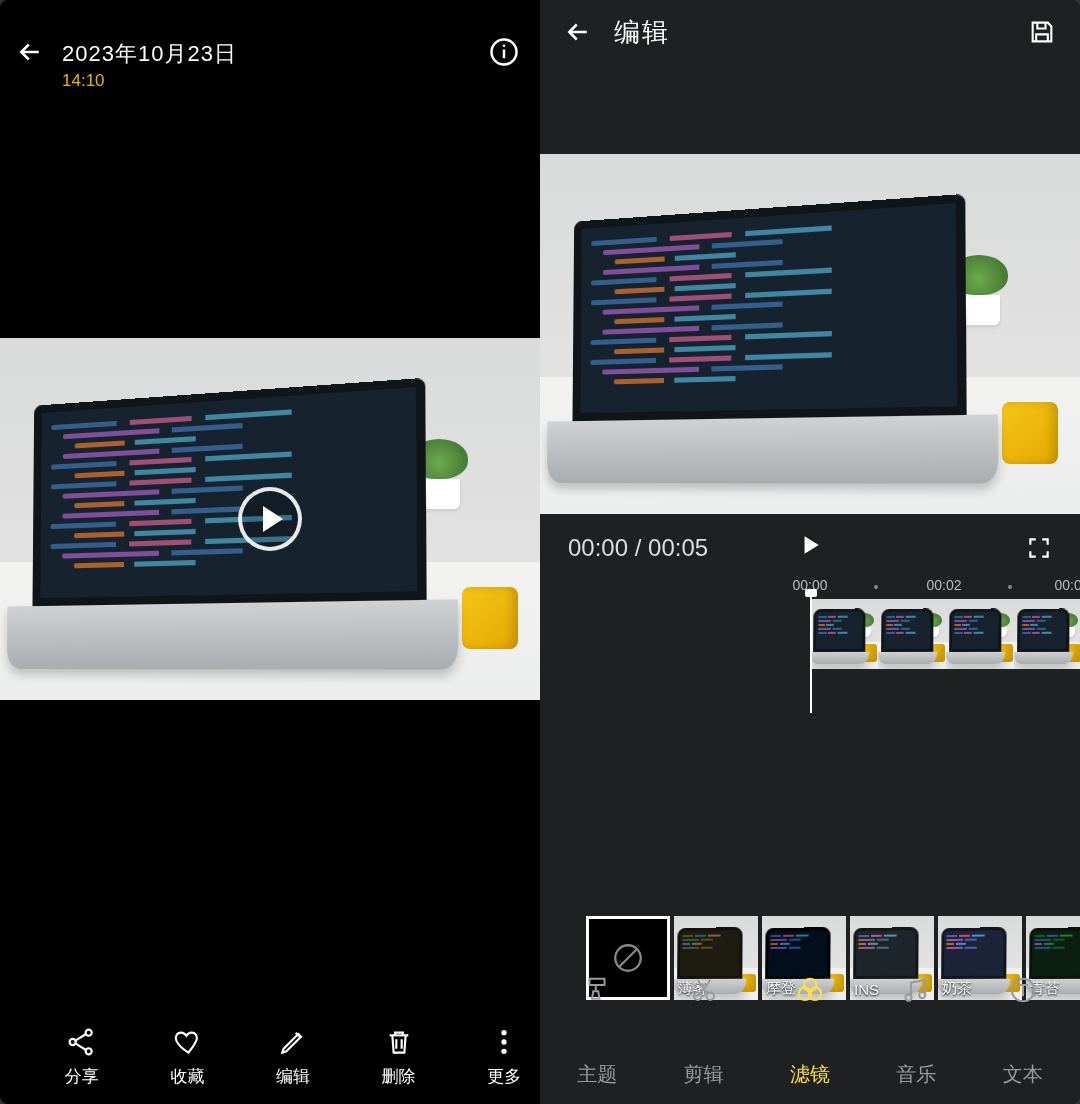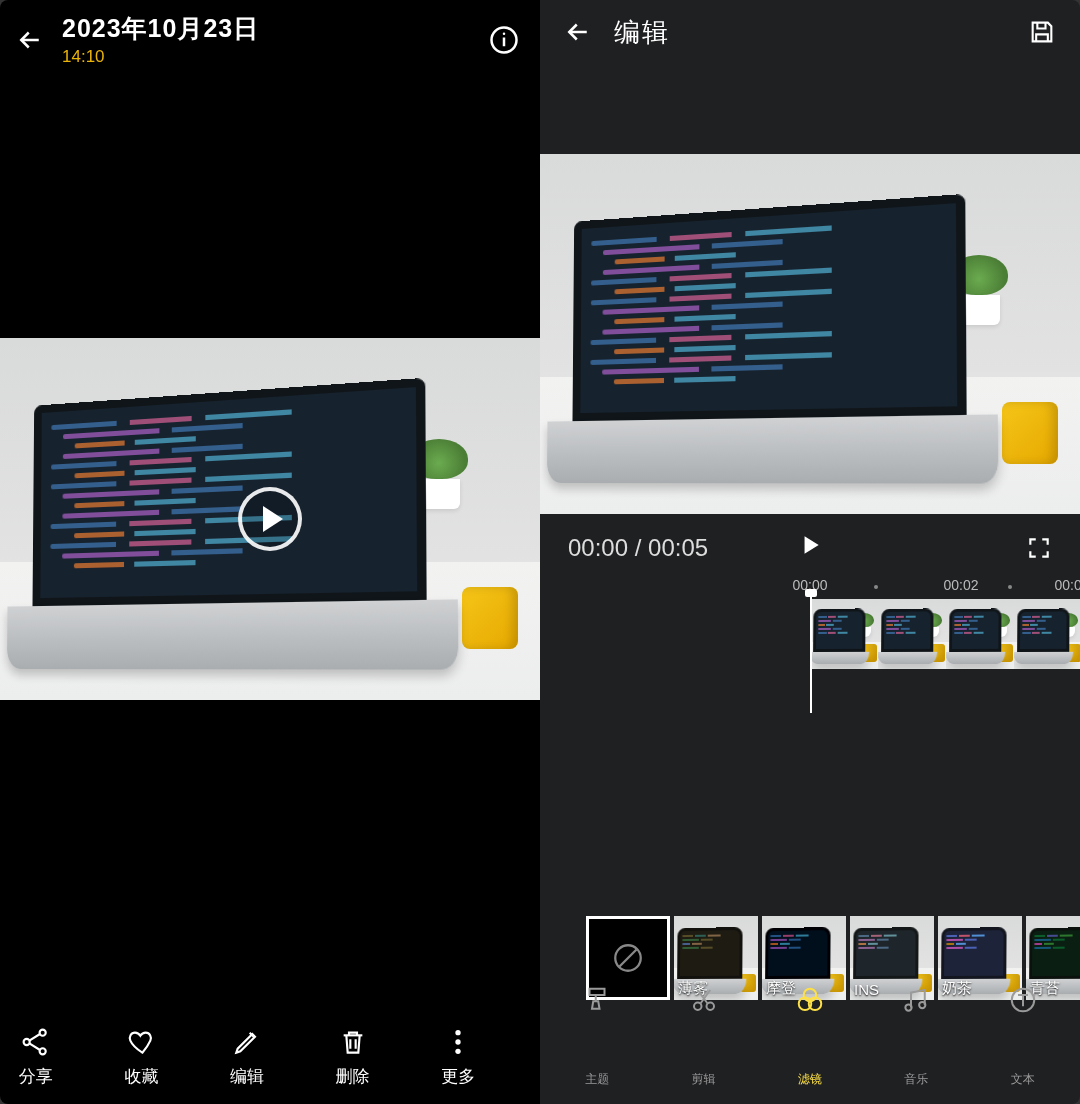--- a/index.html
+++ b/index.html
@@ -5,21 +5,21 @@
   * { margin:0; padding:0; box-sizing:border-box; font-family: -apple-system, sans-serif; }
   body { background:#333; width:1080px; height:1104px; display:flex; overflow:hidden; }
   .panel { height:1104px; background:#000; color:#fff; position:relative; }
   .panel-left { width:540px; border-radius:8px 0 0 8px; overflow:hidden; }
   .panel-right { width:540px; background:#1f2022; border-radius:0 8px 8px 0; overflow:hidden; position:relative; }
 
   
   .l-header { display:flex; align-items:center; padding:12px 18px 8px 12px; gap:14px; }
   .back-icon, .info-icon, .save-icon { width:36px; height:36px; display:flex; align-items:center; justify-content:center; }
   .l-title-block { flex:1; }
-  .l-date { font-size:25px; font-weight:700; letter-spacing:1px; }
+  .l-date { font-size:22px; font-weight:400; letter-spacing:1px;margin-top:27px; }
   .l-time { font-size:17px; color:#eab308; margin-top:2px; }
 
   
   .hero-wrap-left { position:absolute; top:338px; left:0; width:540px; height:362px; }
   .hero-wrap-right { position:relative; width:540px; margin-top:90px; }
   .laptop-scene { width:100%; height:100%; background:linear-gradient(#d9dbda 0%,#e1e2e1 60%,#f5f5f5 100%); position:relative; overflow:hidden; }
   .desk { position:absolute; left:0; right:0; bottom:0; height:38%; background:linear-gradient(#f2f2f1,#eceded); }
   .plant { position:absolute; right:13%; top:28%; width:60px; height:66px; }
   .plant-leaves { width:58px; height:40px; background:radial-gradient(circle at 50% 60%, #6bab4f 0%, #4a7d35 70%); border-radius:50% 50% 45% 45%; }
   .plant-pot { width:40px; height:30px; background:#fff; margin:0 auto; border-radius:0 0 6px 6px; box-shadow:0 2px 4px rgba(0,0,0,.1);}
@@ -29,21 +29,21 @@
   .code-line { height:5px; margin:5px 0; border-radius:2px; background:linear-gradient(90deg,#3b6ea5 0 20%,transparent 20% 24%,#c15a8a 24% 42%,transparent 42% 46%,#4aa0c0 46% 70%,transparent 70%); opacity:.8; }
   .code-line:nth-child(2n){ margin-left:12px; background:linear-gradient(90deg,#9b59b6 0 30%,transparent 30% 34%,#3b6ea5 34% 55%,transparent 55%); }
   .code-line:nth-child(3n){ margin-left:24px; width:60%; background:linear-gradient(90deg,#d07030 0 25%,transparent 25% 30%,#4aa0c0 30% 60%,transparent 60%); }
   .keyboard { width:114%; margin-left:-7%; height:24%; background:linear-gradient(#cfd1d3,#a9adb0); border-radius:0 0 14px 14px / 0 0 20px 20px; box-shadow:0 6px 10px rgba(0,0,0,.2); }
 
   .play-overlay { position:absolute; left:50%; top:50%; width:64px; height:64px; margin:-32px 0 0 -32px; border:4px solid rgba(255,255,255,.9); border-radius:50%; background:rgba(0,0,0,.15); display:flex; align-items:center; justify-content:center; }
   .tri { width:0; height:0; border-left:20px solid #fff; border-top:13px solid transparent; border-bottom:13px solid transparent; margin-left:5px; }
 
   
   .l-bottom { position:absolute; left:0; right:0; bottom:6px; display:flex; justify-content:space-around; padding:10px 6px; }
-  .l-btn { display:flex; flex-direction:column; align-items:flex-start; gap:6px; width:80px; }
+  .l-btn { display:flex; flex-direction:column; align-items:flex-end; gap:6px; width:80px; }
   .l-btn-label { font-size:17px; color:#fff; }
   .ic { width:34px; height:34px; display:flex; align-items:center; justify-content:center; }
 
   
   .r-header { display:flex; align-items:center; padding:14px 20px; gap:18px; }
   .r-title { font-size:26px; letter-spacing:2px; flex:1; color:#fff; }
 
   
   .r-playbar { display:flex; align-items:center; padding:18px 28px 8px 28px; color:#ddd; font-size:18px; }
   .r-time { flex:1; font-family:monospace; font-size:24px; }
@@ -69,21 +69,21 @@
   .f-tint-1 .screen{ filter:hue-rotate(200deg) saturate(.7) brightness(.85); }
   .f-tint-2 .screen{ filter:contrast(1.2) brightness(.9); }
   .f-tint-3 .screen{ filter:sepia(.3) brightness(1.05); }
   .f-tint-4 .screen{ filter:hue-rotate(20deg) saturate(1.2) brightness(1.1); }
   .f-tint-5 .screen{ filter:hue-rotate(280deg) saturate(1.3) brightness(.8); }
 
   
   .r-tabs { position:absolute; left:0; right:0; bottom:6px; display:flex; justify-content:space-around; padding:8px 4px 10px 4px; }
   .r-tab { display:flex; flex-direction:column; align-items:center; gap:6px; width:80px; color:#9a9a9a; }
   .r-tab.active { color:#fde047; }
-  .r-tab-label { font-size:12px;margin-top:48px; }
+  .r-tab-label { font-size:20px;margin-top:48px; }
 
   .mini { position:relative; overflow:hidden; }
   .mini .laptop-scene { position:absolute; inset:0; }
   .mini .laptop { left:4%; bottom:8%; width:78%; height:78%; }
   .mini .screen{ border-width:3px; padding:2px; }
   .mini .code-line{ height:2px; margin:2px 0; }
   .mini .plant{ right:6%; top:20%; width:20px; height:24px; }
   .mini .plant-leaves{ width:20px; height:14px; }
   .mini .plant-pot{ width:14px; height:10px; }
   .mini .cup{ right:2%; bottom:10%; width:16px; height:18px; border-radius:3px; }
@@ -263,21 +263,21 @@
     <div class="r-full">
       <svg width="26" height="26" viewBox="0 0 24 24" fill="none" stroke="#fff" stroke-width="2">
           <path d="M4 9V4h5M20 9V4h-5M4 15v5h5M20 15v5h-5"></path>
         </svg>
     </div>
   </div>
 
   <div class="r-ruler">
     <span style="left:270px">00:00</span>
     <span class="dot" style="left:336px"></span>
-    <span style="left:421px">00:02</span>
+    <span style="left:404px">00:02</span>
     <span class="dot" style="left:470px"></span>
     <span style="left:532px">00:04</span>
   </div>
 
   <div class="r-strip-wrap">
     <div class="r-strip">
       <div class="mini">
           <div class="laptop-scene">
             <div class="desk"></div>
             <div class="plant">

